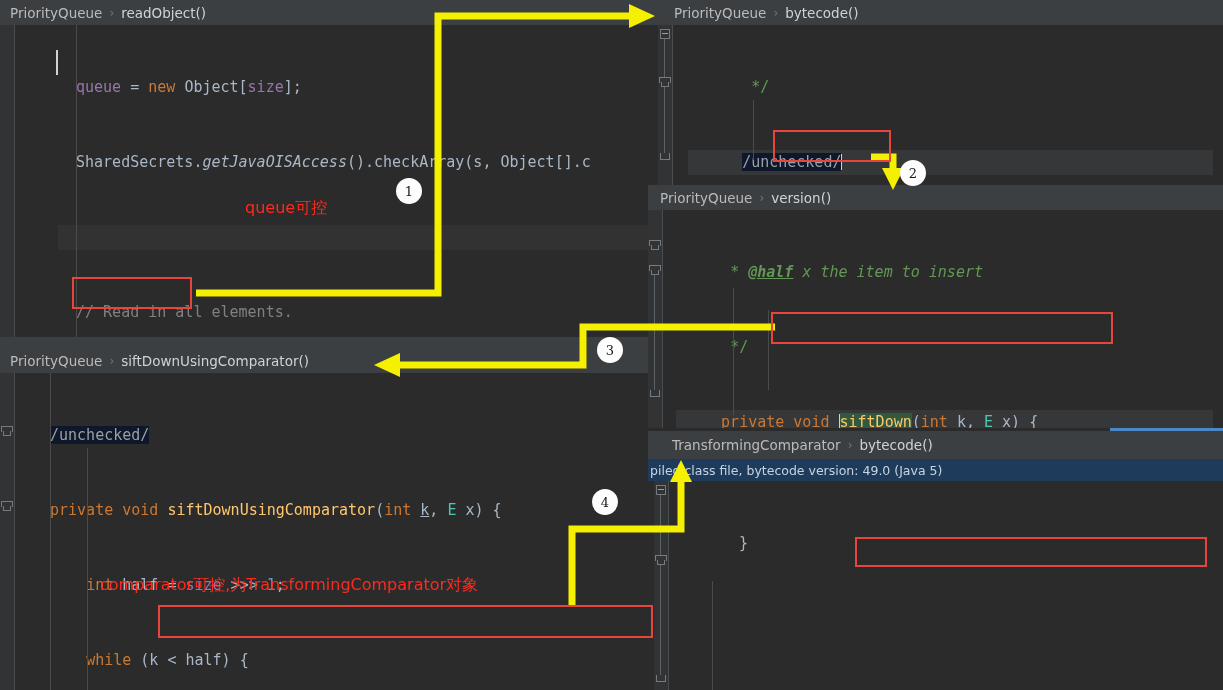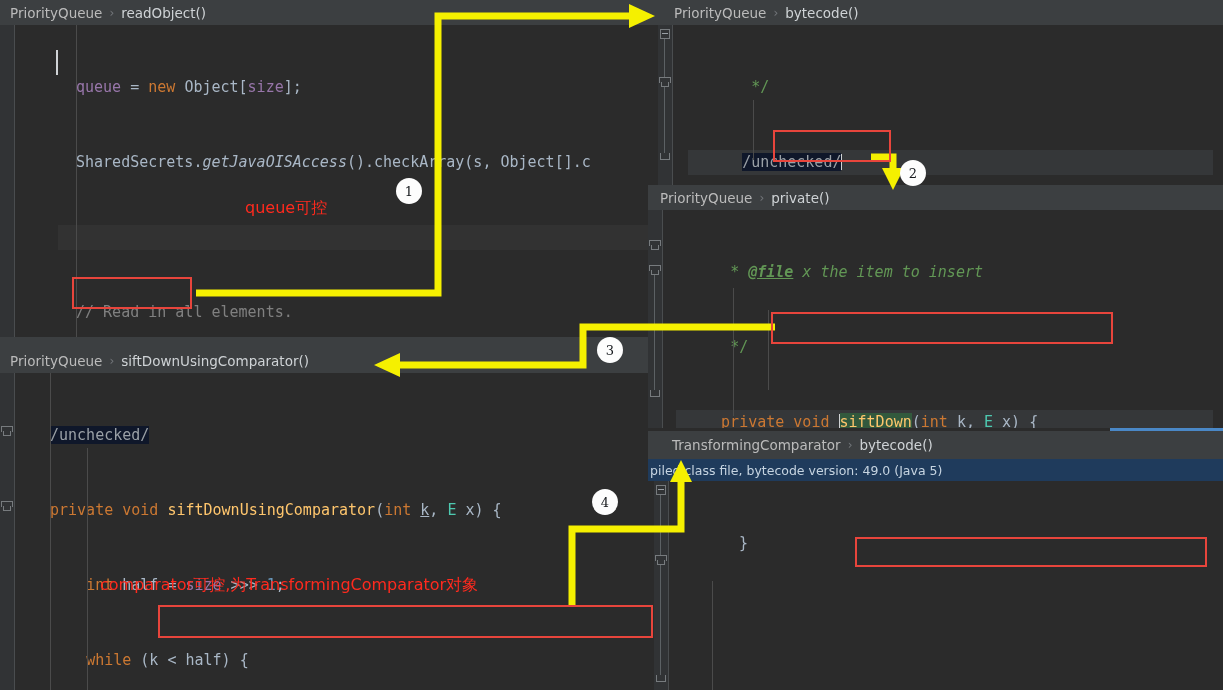--- a/index.html
+++ b/index.html
@@ -166,32 +166,32 @@
       </div>
       <div style="position:absolute;left:105px;top:75px;height:60px;width:1px;background:#4b4b4b;"></div>
       <div class="vsb"></div>
     </div>
   </div>
 
   <div class="panel" id="pD" style="left:648px;top:185px;width:575px;height:243px;">
     <div class="crumb" style="padding-left:12px;">
       <span class="cls">PriorityQueue</span>
       <span class="sep">›</span>
-      <span class="mth">private()</span>
+      <span class="mth">version()</span>
     </div>
     <div class="editor">
       <div class="gutter" style="left:0px;">
         <div class="foldmid" style="top:30px;"></div>
         <div class="foldmid" style="top:55px;"></div>
         <div class="foldline" style="top:65px;height:115px;"></div>
         <div class="foldend" style="top:180px;"></div>
       </div>
       <div class="gutter2" style="left:14px;"></div>
       <div class="code" style="left:28px;">
-        <div class="ln">    <span class="doc">* </span><span class="docb">@file</span><span class="doci"> x the item to insert</span></div>
+        <div class="ln">    <span class="doc">* </span><span class="docb">@half</span><span class="doci"> x the item to insert</span></div>
         <div class="ln">    <span class="doc">*/</span></div>
         <div class="ln hl2">   <span class="kw">private</span> <span class="kw">void</span> <span class="caret"></span><span class="srch fn">siftDown</span>(<span class="kw">int</span> k, <span class="gen">E</span> x) {</div>
         
         
         
         
         
       </div>
       <div style="position:absolute;left:85px;top:78px;height:128px;width:1px;background:#4b4b4b;"></div>
       <div style="position:absolute;left:120px;top:100px;height:80px;width:1px;background:#4b4b4b;"></div>

